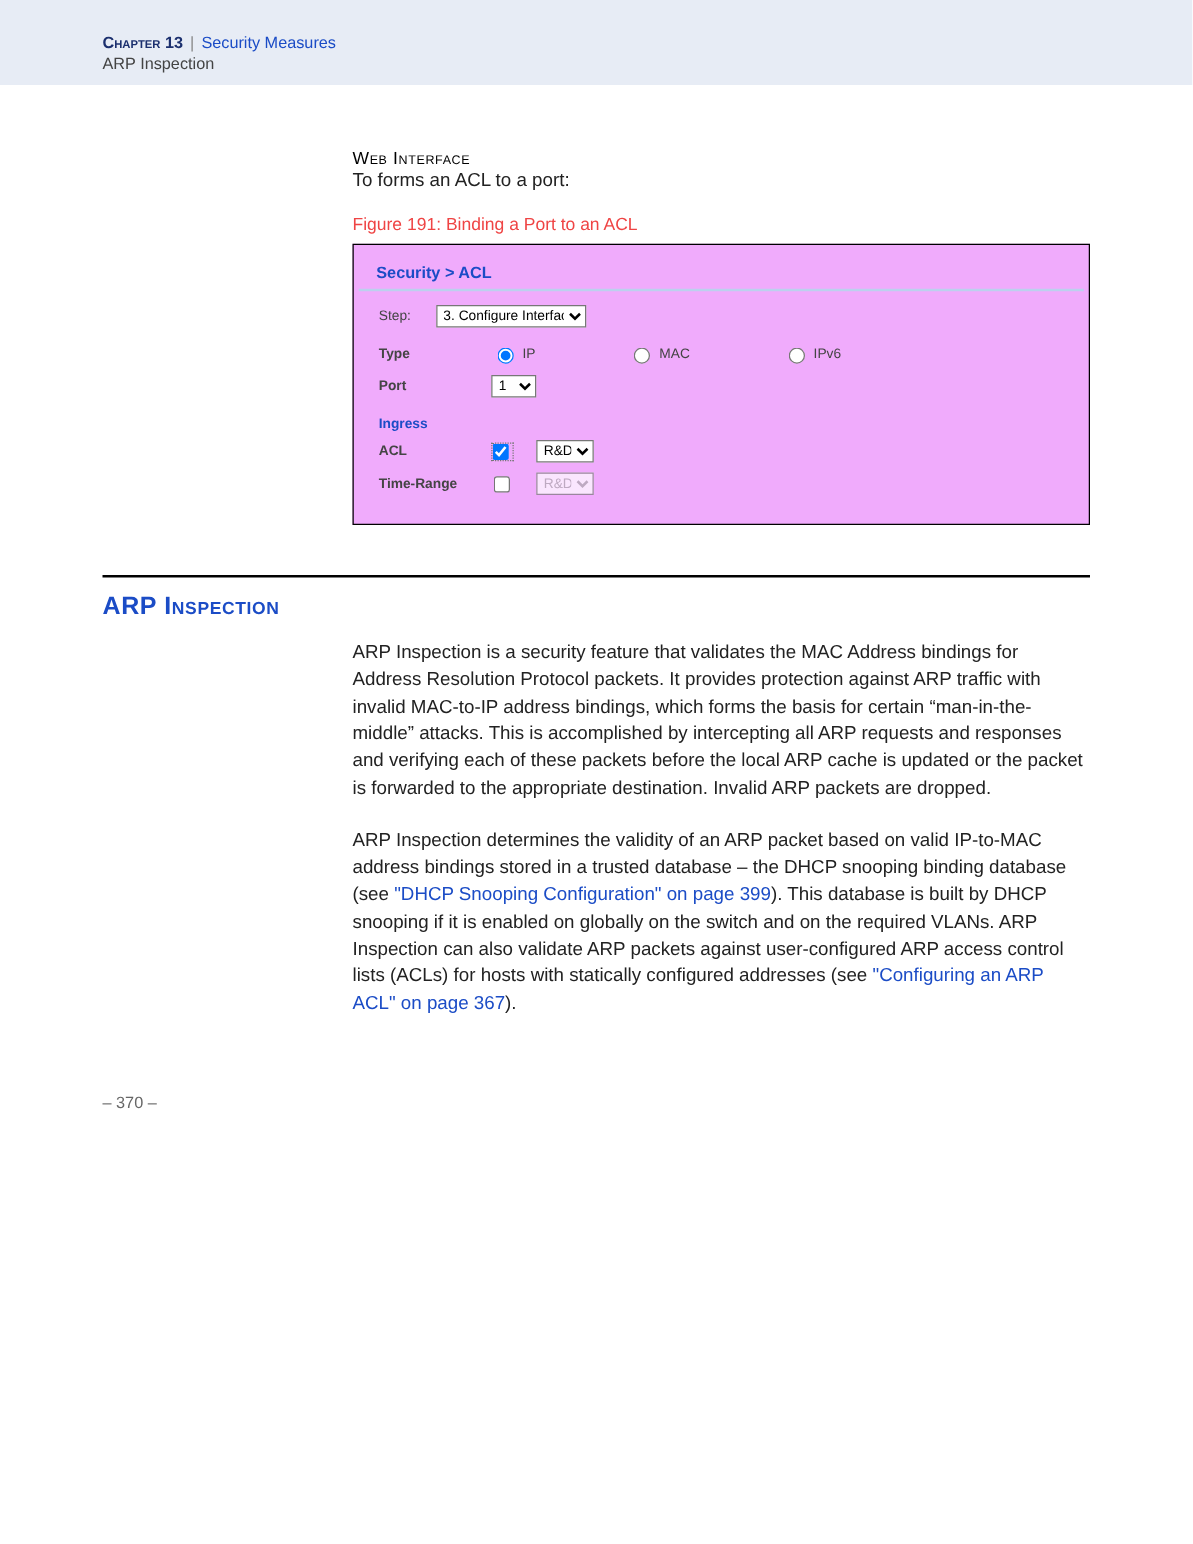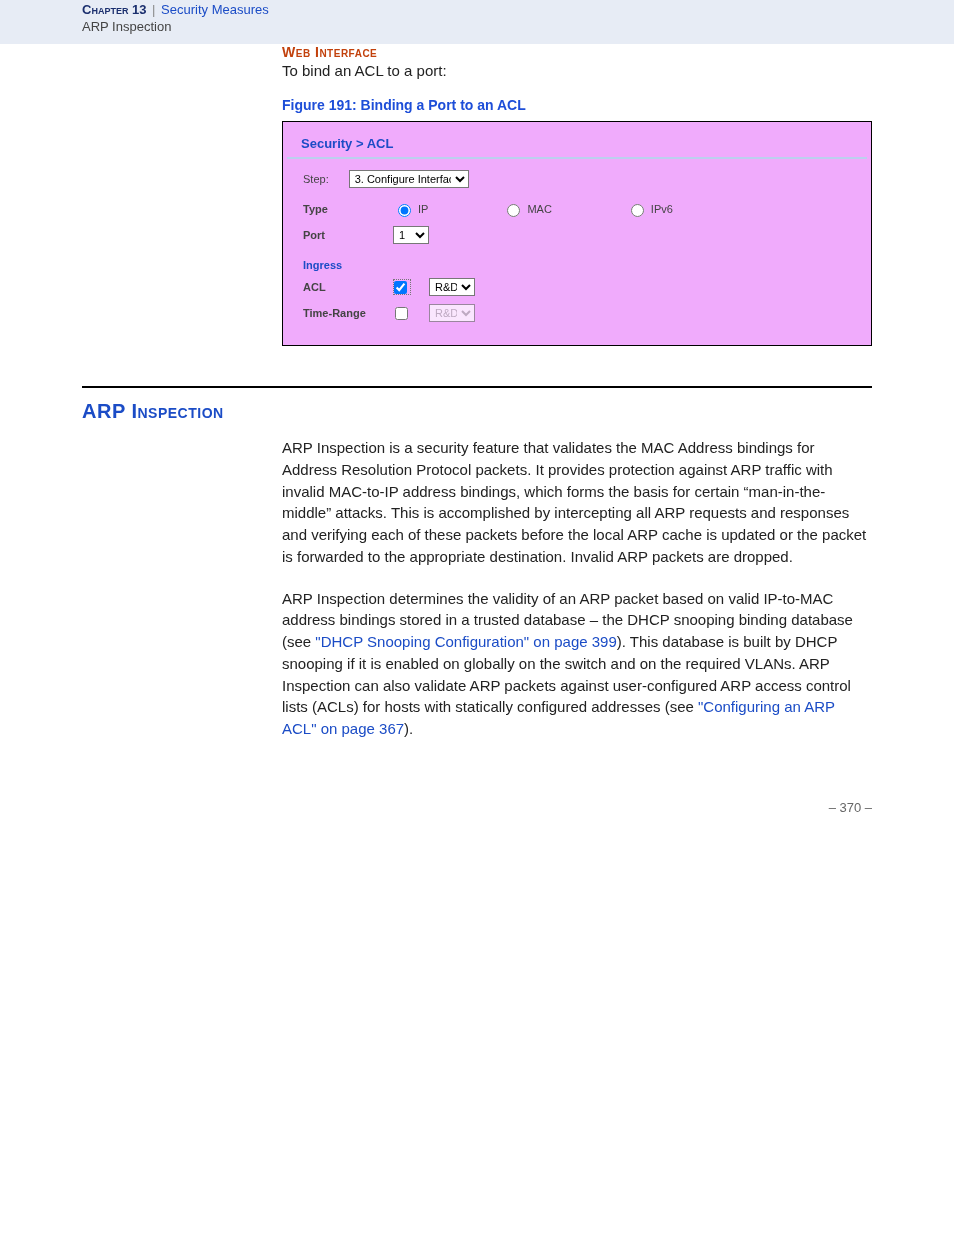--- a/index.html
+++ b/index.html
@@ -6,38 +6,39 @@
     margin: 0;
     padding: 0;
     font-family: Verdana, Arial, sans-serif;
     font-size: 15px;
     background: #fff;
     color: #222;
     width: 954px;
   }
   .header-band {
     background: #e7ecf5;
-    padding: 2px 0 10px 82px;
+    padding: 26px 0 10px 82px;
     font-size: 13px;
     border-bottom: 0px solid #ccc;
+    margin-bottom: 50px;
   }
   .chapter { font-variant: small-caps; font-weight: bold; color: #1b2f6e; }
   .pipe { color: #888; padding: 0 2px; }
   .sec-measures { color: #1b4cc6; }
   .sub-head { color: #444; font-size: 13px; margin-top:2px;}
   .content {
     padding: 0 82px 60px 82px;
   }
   .indent-block { margin-left: 200px; max-width: 595px; }
-  .wi-heading { font-variant: small-caps; font-weight: bold; color: #c2410c; font-size: 14px; letter-spacing: 0.5px;}
+  .wi-heading { font-variant: small-caps; font-weight: normal; color: #000000; font-size: 14px; letter-spacing: 0.5px;}
   .intro-line { margin: 2px 0 18px 0; }
   ol.steps { padding-left: 20px; margin:0 0 20px 0; }
   ol.steps li { padding-left: 8px; margin-bottom: 18px; }
   ol.steps li::marker { font-weight: bold; color: #1b2f6e; }
-  .fig-caption { color: #1d4ed8; font-weight: bold; font-size: 14px; margin-bottom:8px; }
+  .fig-caption { color: #ef4444; font-weight: normal; font-size: 14px; margin-bottom:8px; }
   .screenshot {
     border: 1px solid #000;
     background: #f0abfc;
     padding: 4px;
     margin-bottom: 40px;
     font-family: Arial, sans-serif;
   }
   .ss-title {
     color: #1b4cc6;
     font-weight: bold;
@@ -56,38 +57,38 @@
   .ss-check { vertical-align:middle; margin:0 3px 0 0; }
   .ss-footer { text-align:right; padding: 2px 12px 4px 0; border-top:1px solid #eee; background:#fafafa;}
   .ss-btn {
     display:inline-block; font-size:11px; padding:2px 10px; margin:6px 2px;
     background:linear-gradient(#fdfdfd,#e6e6e6); border:1px solid #999; border-radius:2px;
   }
   .hr-heavy { border:none; border-top:2px solid #000; margin:30px 0 12px 0;}
   .section-title { color:#1b4cc6; font-weight:bold; font-size:20px; font-variant: small-caps; letter-spacing:0.5px; margin-bottom:14px;}
   .body-para { margin: 0 0 20px 0; line-height:1.45; }
   .link { color:#1b4cc6; }
-  .page-num { text-align:right; color:#666; font-size:13px; margin-top:60px;}
+  .page-num { text-align:left; color:#666; font-size:13px; margin-top:60px;}
   .dotted-border { border:1px dotted #777; padding:0; display:inline-block;}
 </style>
 </head>
 <body>
 
 <div class="header-band">
   <span class="chapter">Chapter 13</span>
   <span class="pipe">|</span>
   <span class="sec-measures">Security Measures</span>
   <div class="sub-head">ARP Inspection</div>
 </div>
 
 <div class="content">
 
   <div class="indent-block">
     <div class="wi-heading">Web Interface</div>
-    <div class="intro-line">To bind an ACL to a port:</div>
+    <div class="intro-line">To forms an ACL to a port:</div>
 
 
     <div class="fig-caption">Figure 191:  Binding a Port to an ACL</div>
 
     <div class="screenshot">
       <div class="ss-title">Security &gt; ACL</div>
       <div class="ss-body">
         <div class="ss-row">
           <span style="margin-right:6px;">Step:</span>
           <select class="ss-select" style="width:120px;">

